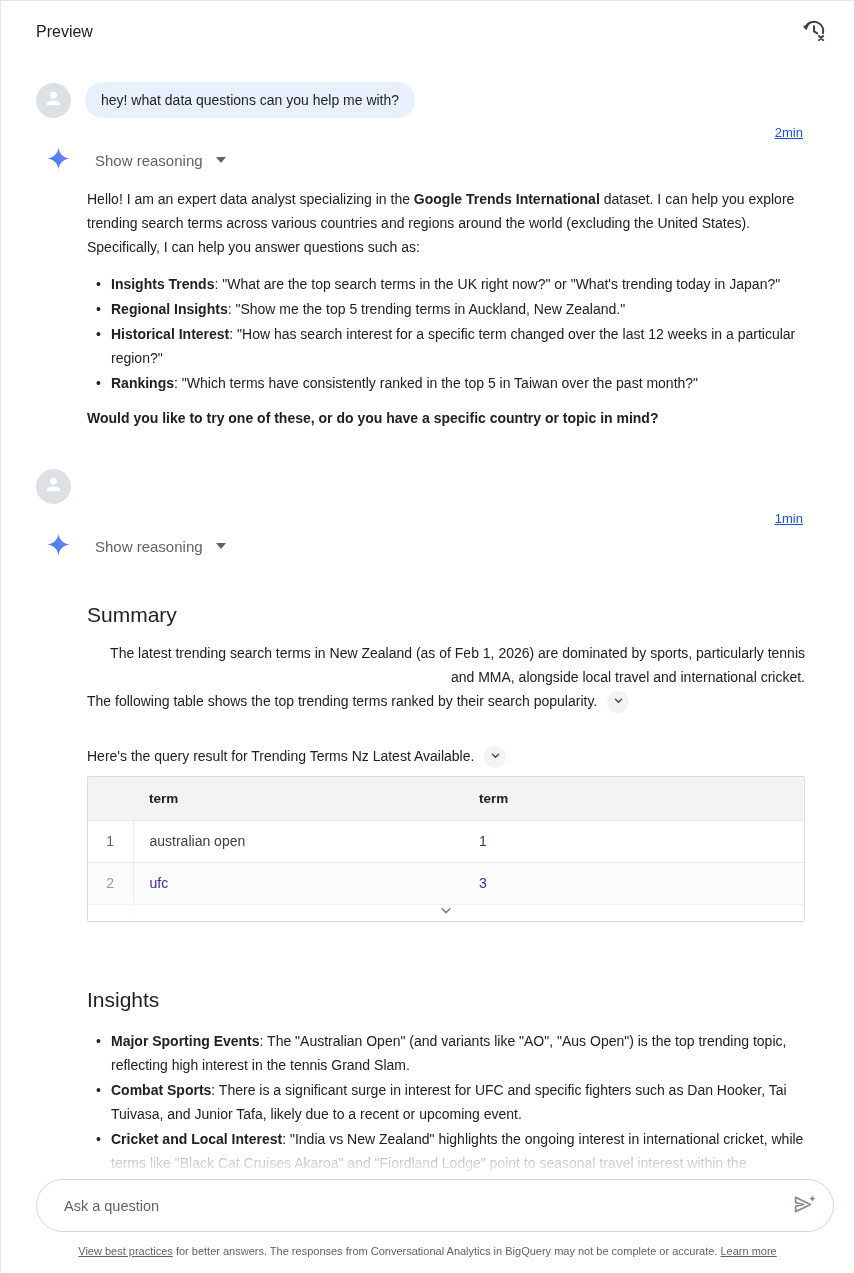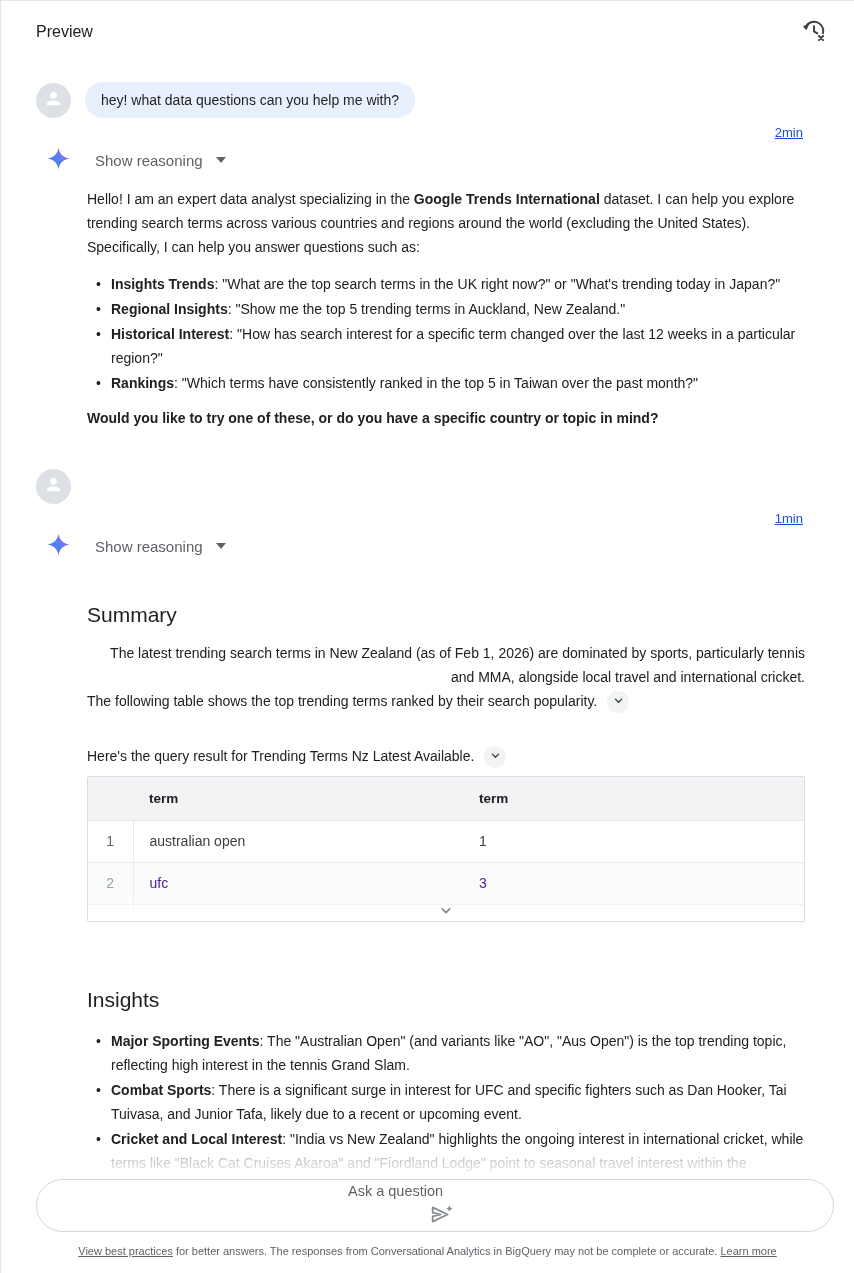--- a/index.html
+++ b/index.html
@@ -41,21 +41,21 @@
   table.res td.idx { text-align:center; padding-left:0; border-right:1px solid #e8eaed; color:#5f6368; }
   tr.r1 td { color:#3c4043; } tr.r1 td.idx { color:#5f6368; }
   tr.r2 td { color:#4c1d95; background:#fafbfb; } tr.r2 td.idx { color:#9aa0a6; }
   tr.r3 td { color:#c6c9cc; } tr.r3 td.idx { color:#cdd0d3; }
   .tbl-fade { position:absolute; left:0; right:0; bottom:0; height:30px; background:linear-gradient(rgba(255,255,255,0), rgba(255,255,255,.95)); pointer-events:none; }
   .tbl-expand { position:absolute; left:50%; transform:translateX(-50%); bottom:-1px; border:none; background:transparent; cursor:pointer; padding:0; }
   .faded { color:#9aa0a6; }
   
   .bottom-fade { position:absolute; left:1px; right:0; top:1146px; height:32px; background:linear-gradient(rgba(255,255,255,0), #fff); pointer-events:none; }
   .bottom-mask { position:absolute; left:1px; right:0; top:1176px; bottom:0; background:#fff; }
-  .composer { position:absolute; left:35px; top:1178px; width:798px; height:53px; border:1px solid #d3d7dc; border-radius:27px; background:#fff; display:flex; align-items:center; padding:0 14px 0 27px;flex-direction:column; }
+  .composer { position:absolute; left:35px; top:1178px; width:798px; height:53px; border:1px solid #d3d7dc; border-radius:27px; background:#fff; display:flex; align-items:center; padding:0 14px 0 27px; }
   .composer input { flex:1; border:none; outline:none; font-family:inherit; font-size:14.5px; color:#202124; background:transparent; }
   .composer input::placeholder { color:#5f6368; opacity:1; }
   .send-btn { border:none; background:transparent; cursor:pointer; width:30px; height:30px; display:flex; align-items:center; justify-content:center; }
   .footer { position:absolute; left:0; top:1244px; width:100%; text-align:center; font-size:11px; color:#5f6368; }
   .footer a { color:#5f6368; text-decoration:underline; cursor:pointer; }
 </style>
 </head>
 <body>
 
 <div class="panel">

